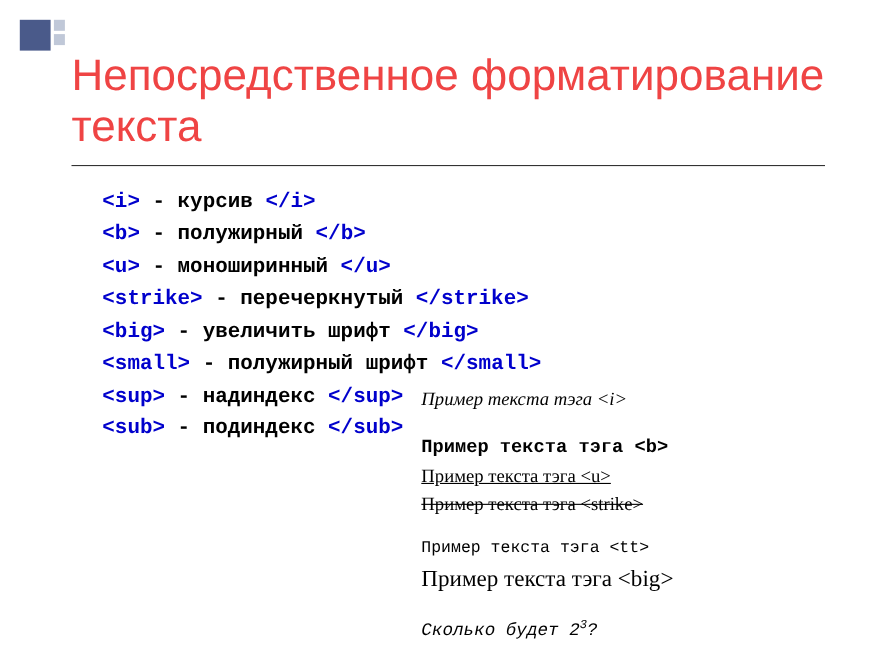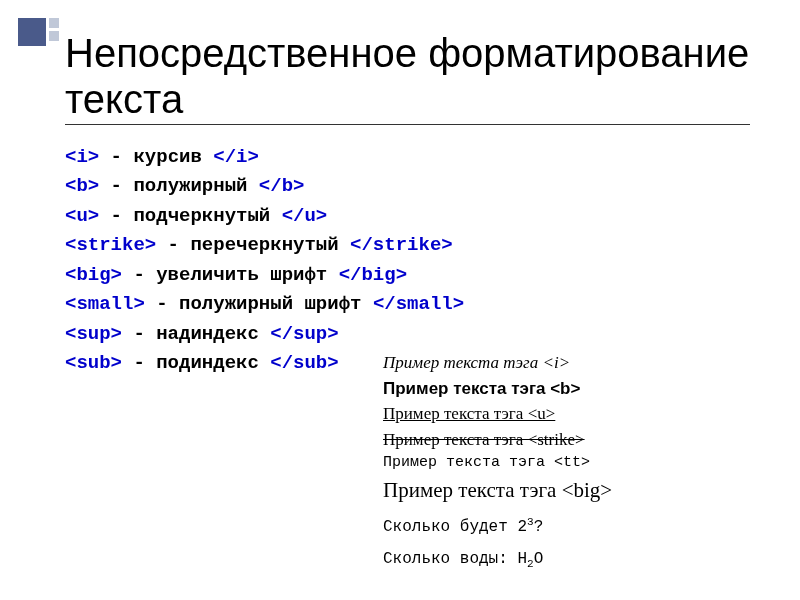--- a/index.html
+++ b/index.html
@@ -35,57 +35,57 @@
       flex-direction: column;
     }
     .deco-small {
       width: 10px;
       height: 10px;
       background: #c0c8d8;
       margin-bottom: 3px;
     }
     .title {
       font-size: 40px;
-      color: #000000;
+      color: #ef4444;
       font-weight: normal;
       margin-left: 15px;
-      margin-top: 10px;
+      margin-top: 26px;
       line-height: 1.15;
       border-bottom: 1.5px solid #333;
-      padding-bottom: 2px;
+      padding-bottom: 12px;
       margin-bottom: 18px;
     }
     .content {
       margin-left: 15px;
     }
     .tag-list {
       font-family: "Courier New", monospace;
       font-size: 19px;
       font-weight: bold;
       line-height: 1.55;
     }
-    .tag-list .row { white-space: nowrap; }
+    .tag-list .row { white-space: nowrap; margin-left: 28px; }
     .tag-blue { color: #0000cc; }
     .desc { color: #000; }
     .examples {
       position: absolute;
       right: 37px;
       top: 350px;
       font-size: 17px;
       line-height: 1.5;
       width: 380px;
     }
     .ex-i { font-style: italic; font-family: "Times New Roman", serif; }
-    .ex-b { font-weight: bold; font-family: Liberation Sans, sans-serif; }
+    .ex-b { font-weight: bold; font-family: Liberation Mono, monospace; margin-top: 19px; }
     .ex-u { text-decoration: underline; font-family: "Times New Roman", serif; }
     .ex-strike { text-decoration: line-through; font-family: "Times New Roman", serif; }
-    .ex-tt { font-family: "Courier New", monospace; font-size: 15px; }
+    .ex-tt { font-family: "Courier New", monospace; font-size: 15px; margin-top: 17px; }
     .ex-big { font-size: 21px; font-family: "Times New Roman", serif; }
     .ex-small { font-size: 13px; font-family: "Times New Roman", serif; }
-    .ex-math { font-family: "Courier New", monospace; font-size: 16px; margin-top: 8px; }
+    .ex-math { font-family: "Courier New", monospace; font-size: 16px; margin-top: 19px; font-style: italic; }
     .ex-math sup { font-size: 11px; vertical-align: super; }
     .ex-math sub { font-size: 11px; vertical-align: sub; }
   </style>
 </head>
 <body>
 
 <div class="slide">
 
   <div class="decoration">
     <div class="deco-big"></div>
@@ -94,21 +94,21 @@
       <div class="deco-small"></div>
     </div>
   </div>
 
   <h1 class="title">Непосредственное форматирование текста</h1>
 
   <div class="content">
     <div class="tag-list">
       <div class="row"><span class="tag-blue">&lt;i&gt;</span><span class="desc"> - курсив </span><span class="tag-blue">&lt;/i&gt;</span></div>
       <div class="row"><span class="tag-blue">&lt;b&gt;</span><span class="desc"> - полужирный </span><span class="tag-blue">&lt;/b&gt;</span></div>
-      <div class="row"><span class="tag-blue">&lt;u&gt;</span><span class="desc"> - подчеркнутый </span><span class="tag-blue">&lt;/u&gt;</span></div>
+      <div class="row"><span class="tag-blue">&lt;u&gt;</span><span class="desc"> - моноширинный </span><span class="tag-blue">&lt;/u&gt;</span></div>
       <div class="row"><span class="tag-blue">&lt;strike&gt;</span><span class="desc"> - перечеркнутый </span><span class="tag-blue">&lt;/strike&gt;</span></div>
       <div class="row"><span class="tag-blue">&lt;big&gt;</span><span class="desc"> - увеличить шрифт </span><span class="tag-blue">&lt;/big&gt;</span></div>
       <div class="row"><span class="tag-blue">&lt;small&gt;</span><span class="desc"> - полужирный шрифт </span><span class="tag-blue">&lt;/small&gt;</span></div>
       <div class="row"><span class="tag-blue">&lt;sup&gt;</span><span class="desc"> - надиндекс </span><span class="tag-blue">&lt;/sup&gt;</span></div>
       <div class="row"><span class="tag-blue">&lt;sub&gt;</span><span class="desc"> - подиндекс </span><span class="tag-blue">&lt;/sub&gt;</span></div>
     </div>
   </div>
 
   <div class="examples">
     <div class="ex-i">Пример текста тэга &lt;i&gt;</div>

